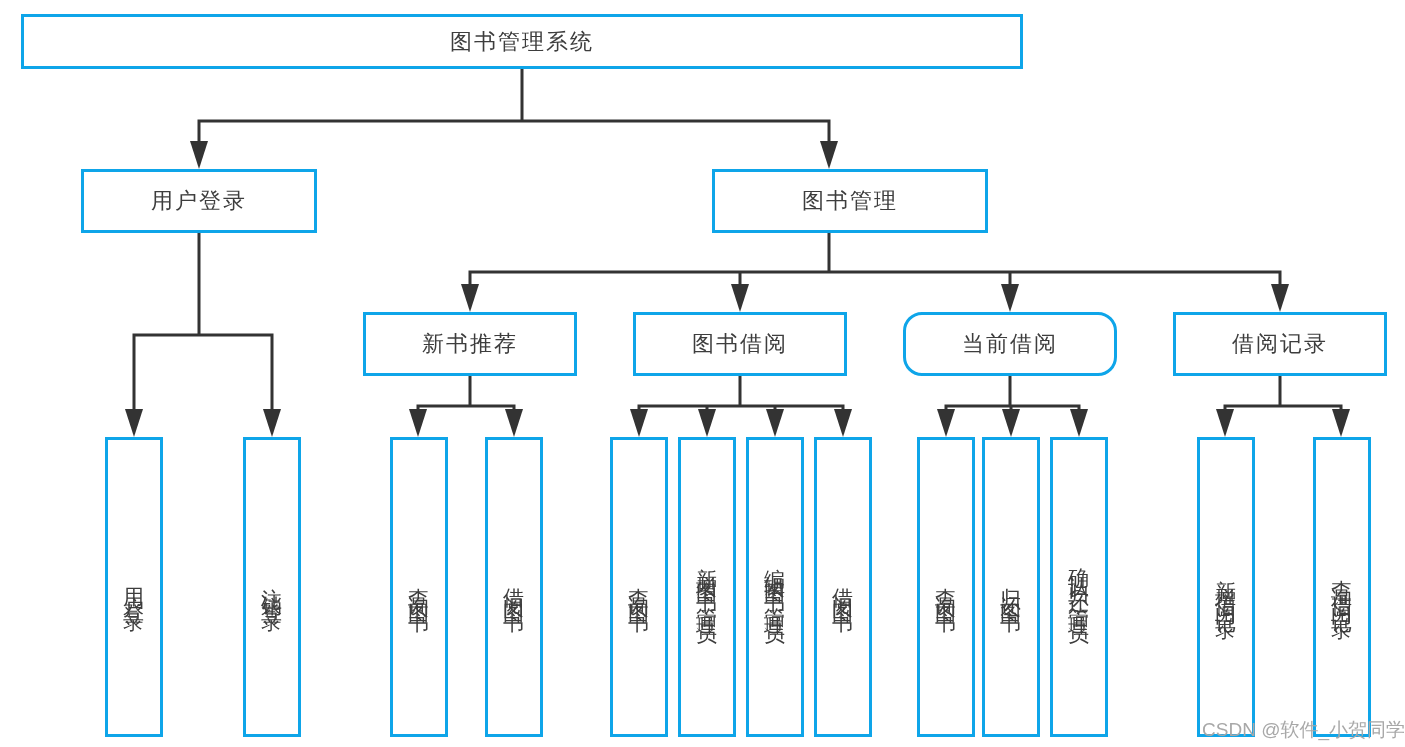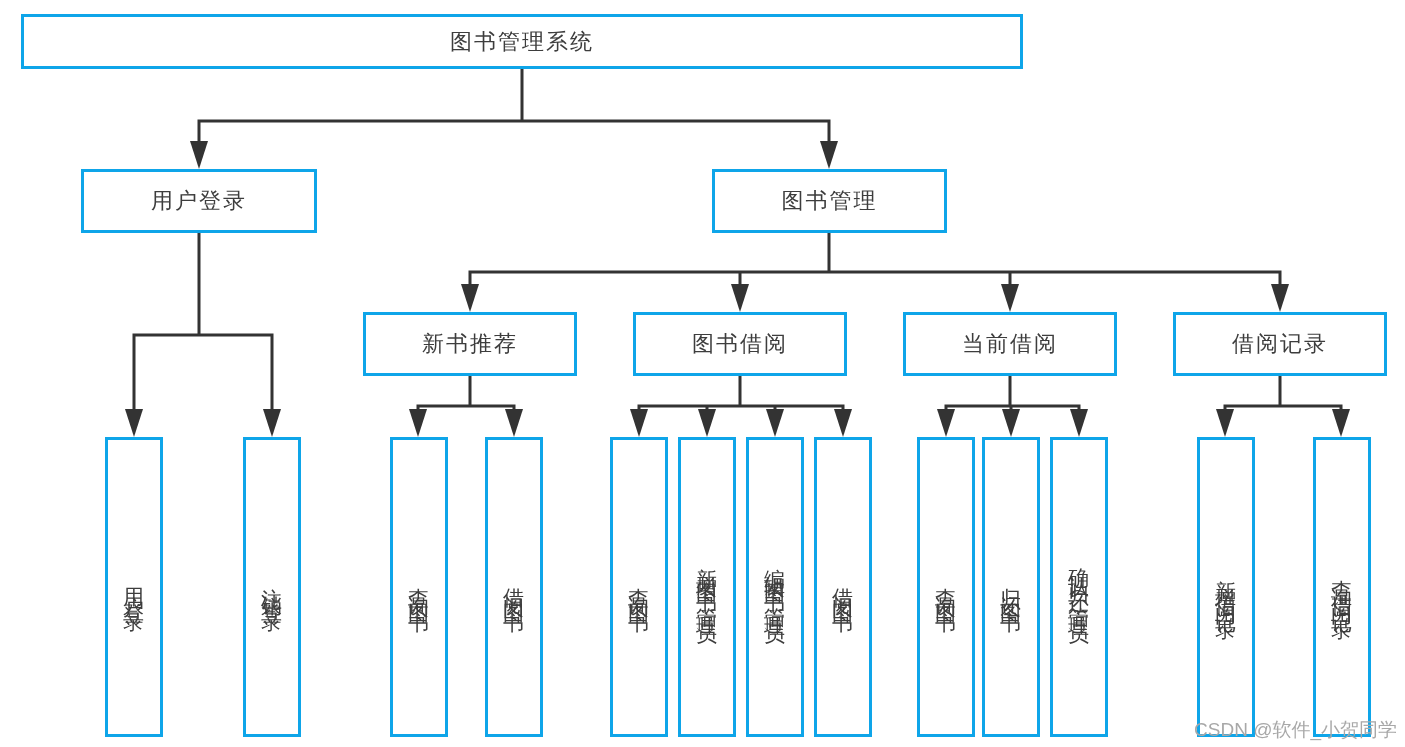--- a/index.html
+++ b/index.html
@@ -46,44 +46,44 @@
   .box.leaf .v-label {
     writing-mode: vertical-rl;
     text-orientation: mixed;
     font-size: 21px;
     letter-spacing: 8px;
     line-height: 1;
     white-space: nowrap;
   }
 
   #pos-user-login   { left: 81px;  width: 236px; }
-  #pos-book-mgmt    { left: 712px; width: 235px; }
+  #pos-book-mgmt    { left: 712px; width: 276px; }
 
   #pos-new-book     { left: 363px; }
   #pos-book-borrow  { left: 633px; }
-  #pos-cur-borrow   { left: 903px; }
+  #pos-cur-borrow   { left: 903px; border-radius: 19px; }
   #pos-borrow-rec   { left: 1173px; }
 
   #pos-leaf-login   { left: 105px; }
   #pos-leaf-logout  { left: 243px; }
   #pos-leaf-nb-q    { left: 390px; }
   #pos-leaf-nb-b    { left: 485px; }
   #pos-leaf-bb-q    { left: 610px; }
   #pos-leaf-bb-add  { left: 678px; }
   #pos-leaf-bb-edit { left: 746px; }
   #pos-leaf-bb-b    { left: 814px; }
   #pos-leaf-cb-q    { left: 917px; }
   #pos-leaf-cb-r    { left: 982px; }
   #pos-leaf-cb-c    { left: 1050px; }
   #pos-leaf-br-add  { left: 1197px; }
   #pos-leaf-br-q    { left: 1313px; }
 
   #watermark {
     position: absolute;
-    right: 8px;
+    right: 0;
     bottom: 4px;
     z-index: 3;
     font-size: 19px;
     color: #a8a8a8;
     white-space: nowrap;
   }
 </style>
 </head>
 <body>
 

